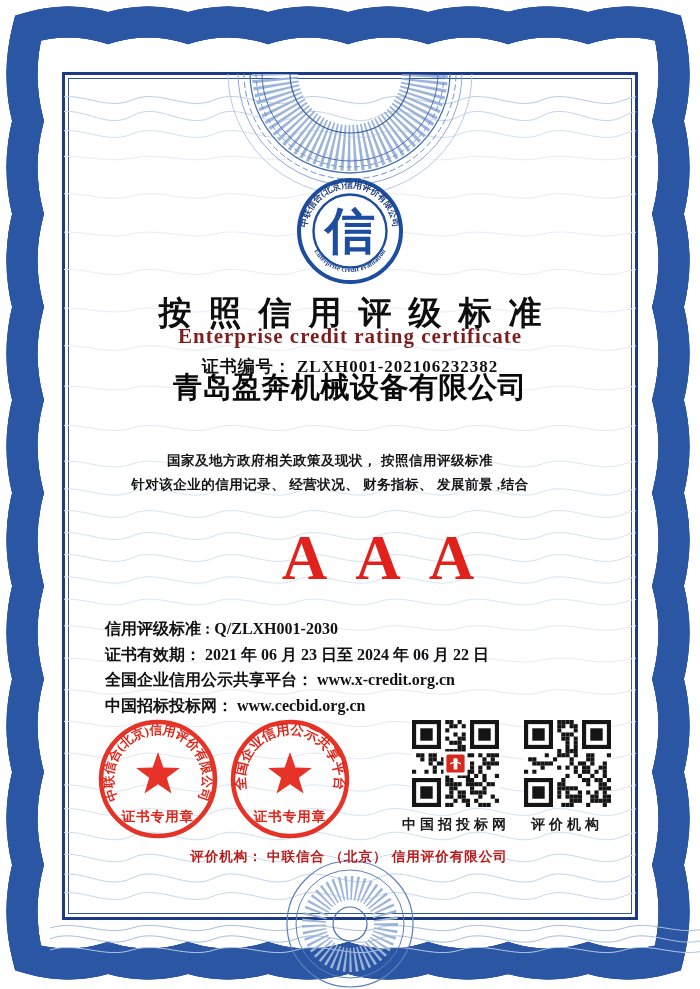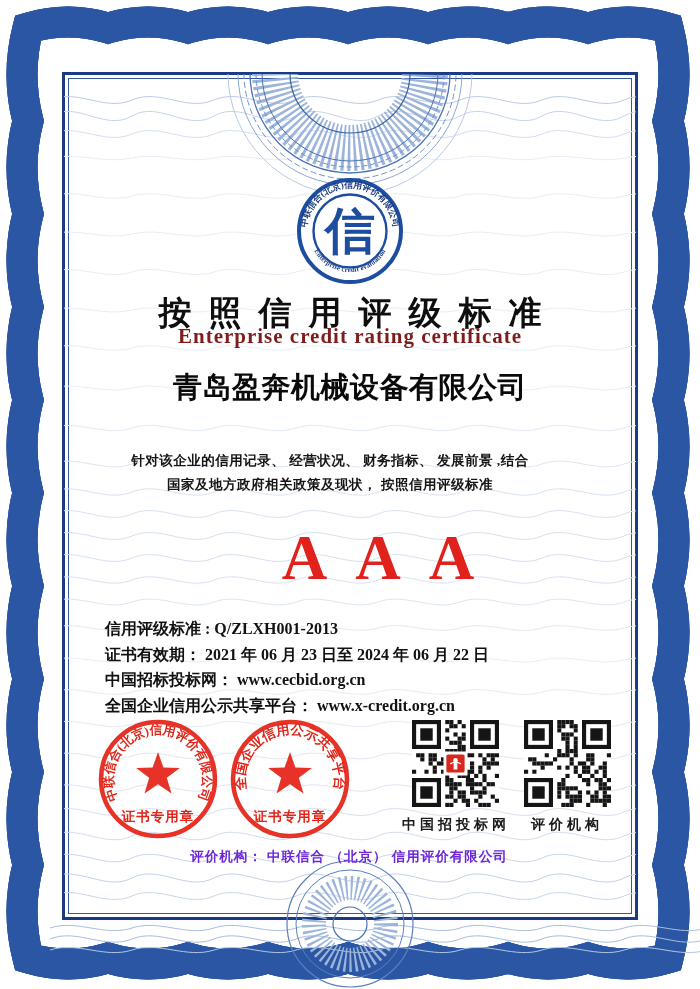--- a/index.html
+++ b/index.html
@@ -12,21 +12,21 @@
   .title{top:291px;font-size:33px;font-weight:bold;color:#0e0e0e;letter-spacing:17px;text-indent:17px;}
   .subtitle{top:324px;font-size:21px;font-weight:bold;color:#7f1d1d;letter-spacing:1px;}
   .certno{top:355px;font-size:17px;font-weight:bold;color:#111;letter-spacing:1px;}
   .company{top:368px;font-size:29px;font-weight:bold;color:#0a0a0a;letter-spacing:0.5px;}
   .bodytext{top:449px;left:20px;width:620px;text-align:center;font-size:13.5px;font-weight:bold;
             color:#151515;line-height:23.5px;letter-spacing:0.5px;}
   .rating{top:527px;left:0;width:676px;text-align:center;font-size:63px;font-weight:bold;
           color:#e0211c;letter-spacing:28px;text-indent:28px;line-height:1;margin-left:40px;}
   .info{top:616px;left:105px;font-size:16px;font-weight:bold;color:#111;line-height:25.6px;}
   .qrlabel{top:816px;font-size:14px;font-weight:bold;color:#1a1a1a;letter-spacing:4px;text-align:center;width:140px;}
-  .footer{top:848px;font-size:13.5px;font-weight:bold;color:#6d28d9;letter-spacing:1px;padding-right:2px;}
+  .footer{top:848px;font-size:13.5px;font-weight:bold;color:#b91c1c;letter-spacing:1px;padding-right:2px;}
   svg text{font-family:"Liberation Serif","DejaVu Serif",serif;}
 </style>
 </head>
 <body>
 
 <div class="page">
 
   <svg class="deco" width="700" height="989" viewBox="0 0 700 989">
     <defs>
       <pattern id="mesh" width="6.5" height="6.5" patternUnits="userSpaceOnUse">
@@ -118,34 +118,35 @@
       <textPath href="#larcT" startOffset="50%" text-anchor="middle">中联信合(北京)信用评价有限公司</textPath>
     </text>
     <text font-size="6.8" font-weight="bold" fill="#1a3a7d" letter-spacing="0.2">
       <textPath href="#larcB" startOffset="50%" text-anchor="middle">Enterprise credit evaluation</textPath>
     </text>
     <text x="55" y="72" text-anchor="middle" font-size="50" font-weight="bold" fill="#1d4da0">信</text>
   </svg>
 
   <div class="abs ctr title">按照信用评级标准</div>
   <div class="abs ctr subtitle">Enterprise credit rating certificate</div>
+  <div class="abs ctr certno">证书编号： ZLXH001-202106232382</div>
   <div class="abs ctr company">青岛盈奔机械设备有限公司</div>
 
   <div class="abs bodytext">
+    <div>国家及地方政府相关政策及现状， 按照信用评级标准</div>
     <div>针对该企业的信用记录、 经营状况、 财务指标、 发展前景 ,结合</div>
-    <div>国家及地方政府相关政策及现状， 按照信用评级标准</div>
   </div>
 
   <div class="abs rating">AAA</div>
 
   <div class="abs info">
-    <div>信用评级标准 : Q/ZLXH001-2013</div>
+    <div>信用评级标准 : Q/ZLXH001-2030</div>
     <div>证书有效期：  2021 年 06 月 23 日至 2024 年 06 月 22 日</div>
+    <div>全国企业信用公示共享平台：  www.x-credit.org.cn</div>
     <div>中国招标投标网：  www.cecbid.org.cn</div>
-    <div>全国企业信用公示共享平台：  www.x-credit.org.cn</div>
   </div>
 
   <svg class="abs" style="left:97px;top:718px;" width="122" height="122" viewBox="0 0 122 122">
     <circle cx="61" cy="61" r="57" fill="none" stroke="#e5271b" stroke-width="4.5" opacity="0.95"></circle>
     <path id="s1arc" d="M31.5 95 A45 45 0 1 1 90.5 95" fill="none"></path>
     <text font-size="12.5" font-weight="bold" fill="#e0261a">
       <textPath href="#s1arc" startOffset="50%" text-anchor="middle">中联信合(北京)信用评价有限公司</textPath>
     </text>
     <polygon fill="#e5271b" opacity="0.95" points="61,34 66.4,49.6 82.9,49.9 69.8,59.8 74.5,75.6 61,66.2 47.5,75.6 52.2,59.8 39.1,49.9 55.6,49.6"></polygon>
     <text x="61" y="103" text-anchor="middle" font-size="13.5" font-weight="bold" fill="#e0261a" letter-spacing="1">证书专用章</text>

